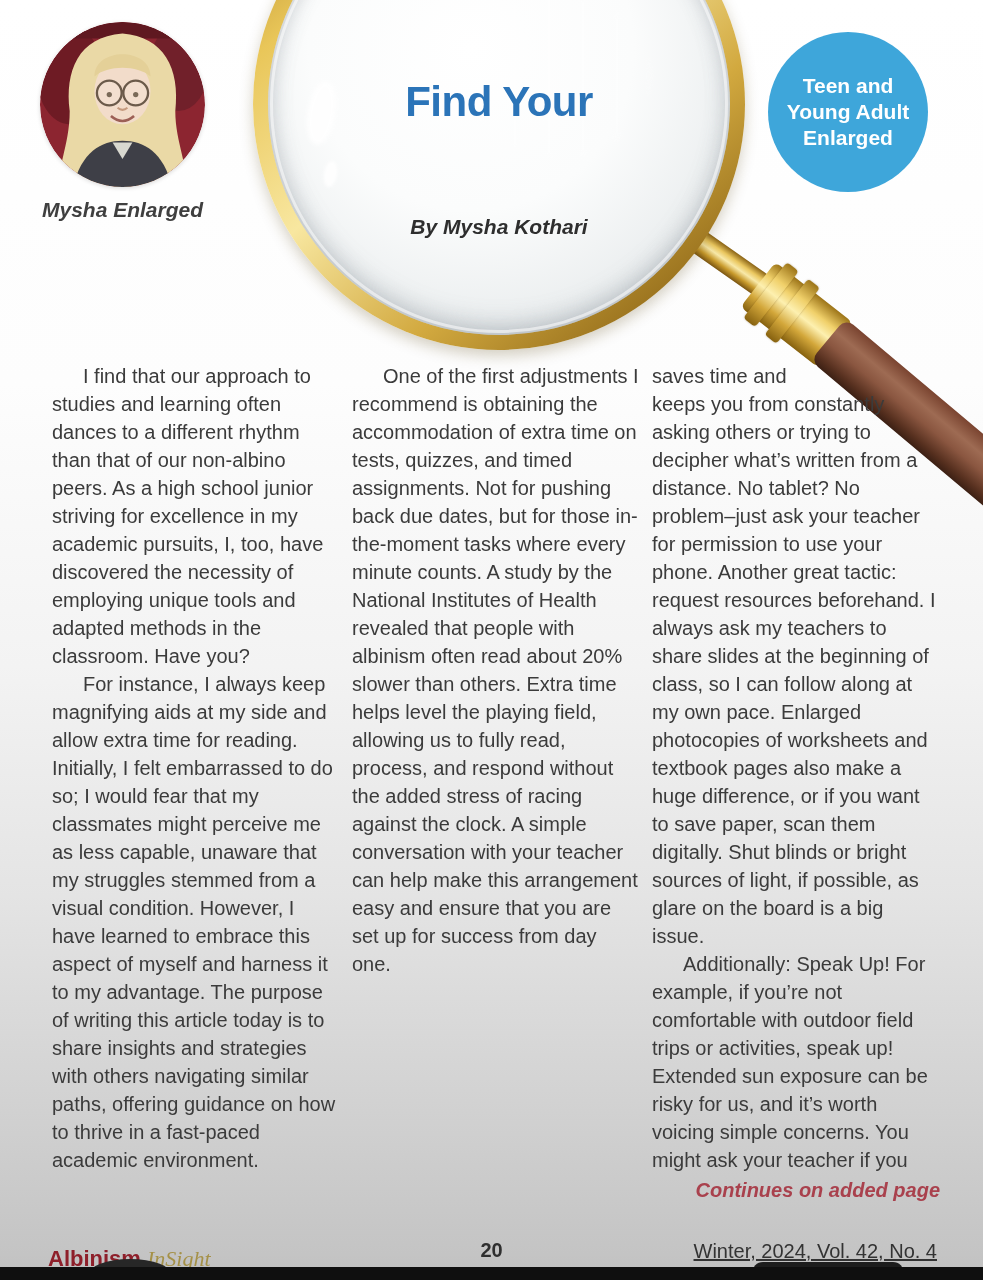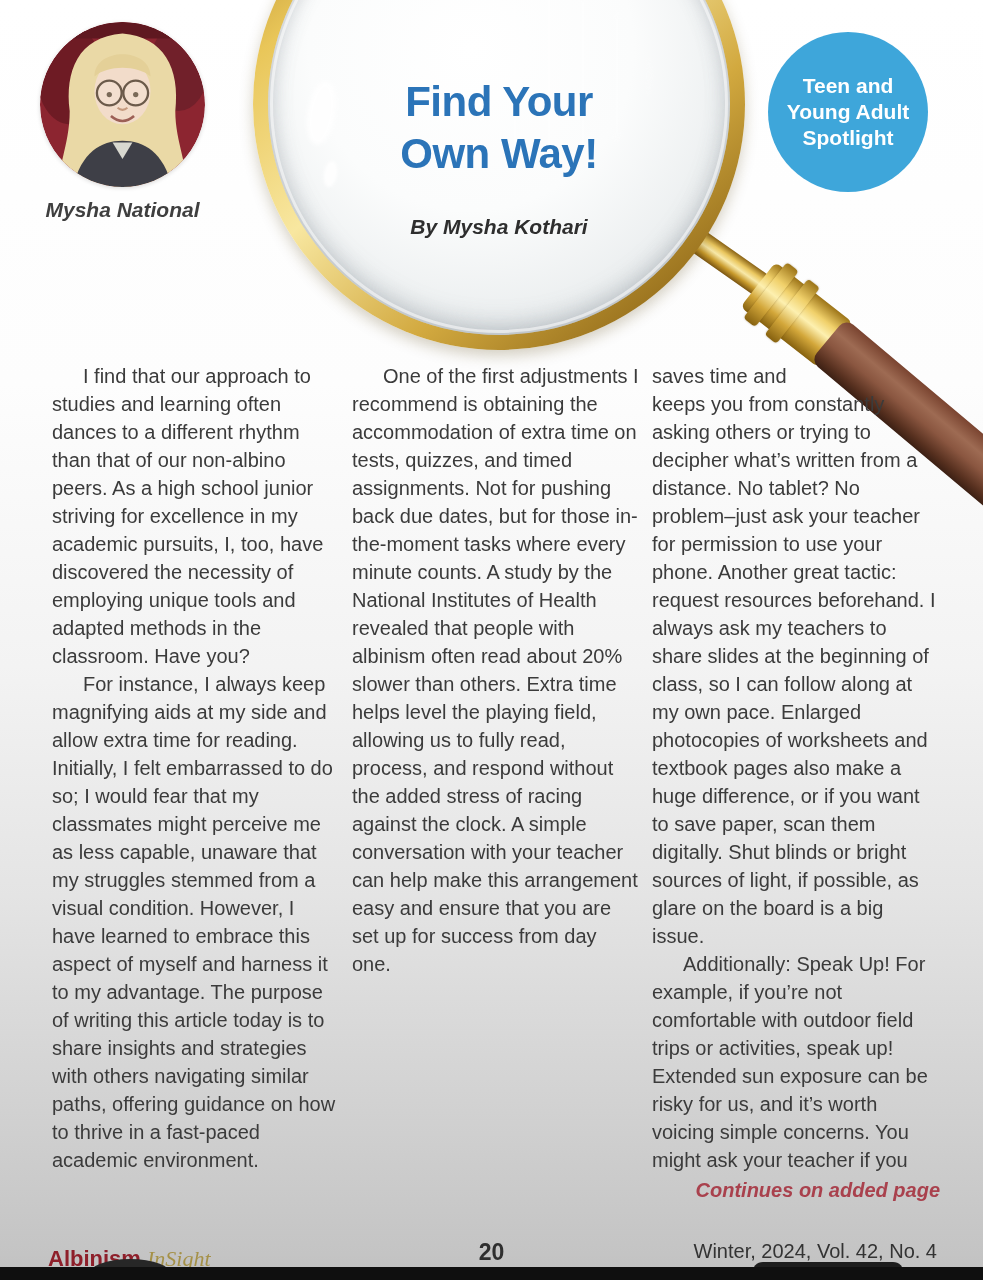--- a/index.html
+++ b/index.html
@@ -67,22 +67,22 @@
   .handle-float{ float:right; width:150px; height:28px; }
   .continues{ text-align:right; font-style:italic; font-weight:bold; color:#a9414d;
     font-size:20px; margin-top:2px; }
 
   
   .footer{ position:absolute; left:0; top:1238px; width:100%; height:26px; z-index:10; }
   .brand{ position:absolute; left:48px; top:8px; font-size:22px; }
   .brand-bold{ font-weight:bold; color:#8e1f2a; }
   .brand-italic{ font-family:"Liberation Serif", serif; font-style:italic; color:#a59148; }
   .page-number{ position:absolute; left:50%; transform:translateX(-50%); top:1px;
-    font-weight:bold; font-size:23px; color:#2f2f2f; }
-  .issue-info{ position:absolute; right:46px; top:2px; font-size:20px; color:#333333; }
+    font-weight:bold; font-size:20px; color:#2f2f2f; }
+  .issue-info{ position:absolute; right:46px; top:2px; font-size:20px; color:#333333;text-decoration:underline; }
 
   
   .peek-circle{ position:absolute; left:88px; top:1259px; width:84px; height:32px;
     border-radius:50%; background:#272727; z-index:48; }
   .peek-pill{ position:absolute; left:752px; top:1262px; width:152px; height:22px;
     border-radius:11px; background:#1d1d1d; z-index:48; }
   .bottom-bar{ position:absolute; left:0; bottom:0; width:100%; height:13px; background:#0f0f0f; z-index:50; }
 </style>
 </head>
 <body>
@@ -107,46 +107,45 @@
       <circle cx="42" cy="43" r="7.5" fill="rgba(255,255,255,0.10)" stroke="#6b5a4a" stroke-width="1.4"></circle>
       <circle cx="58" cy="43" r="7.5" fill="rgba(255,255,255,0.10)" stroke="#6b5a4a" stroke-width="1.4"></circle>
       <line x1="49" y1="42" x2="51" y2="42" stroke="#6b5a4a" stroke-width="1.4"></line>
       <circle cx="42" cy="44" r="1.6" fill="#7a6a58"></circle>
       <circle cx="58" cy="44" r="1.6" fill="#7a6a58"></circle>
       <path d="M47 52 Q50 54.5 53 52" stroke="#c59a7e" stroke-width="1.2" fill="none"></path>
       <path d="M43 57 Q50 63 57 57" stroke="#9c5f55" stroke-width="1.6" fill="none"></path>
     </g>
   </svg>
 </div>
-<div class="author-name">Mysha National</div>
+<div class="author-name">Mysha Enlarged</div>
 
 <div class="handle-neck"></div>
 <div class="handle-ferrule">
   <span class="ferrule-ring ring-a"></span>
   <span class="ferrule-ring ring-b"></span>
 </div>
 <div class="handle-shaft"></div>
 
 <div class="magnifier">
   <div class="lens">
     <div class="lens-highlight-1"></div>
     <div class="lens-highlight-2"></div>
     <div class="lens-streaks"></div>
   </div>
   <div class="article-title">
     <div>Find Your</div>
-    <div>Own Way!</div>
   </div>
   <div class="byline">By Mysha Kothari</div>
 </div>
 
 <div class="badge">
   <span>Teen and</span>
   <span>Young Adult</span>
-  <span>Spotlight</span>
+  <span>Enlarged</span>
 </div>
 
 <div class="columns">
   <div class="col">
     <p class="indent">I find that our approach to studies and learning often dances to a different rhythm than that of our non-albino peers. As a high school junior striving for excellence in my academic pursuits, I, too, have discovered the necessity of employing unique tools and adapted methods in the classroom. Have you?</p>
     <p class="indent">For instance, I always keep magnifying aids at my side and allow extra time for reading. Initially, I felt embarrassed to do so; I would fear that my classmates might perceive me as less capable, unaware that my struggles stemmed from a visual condition. However, I have learned to embrace this aspect of myself and harness it to my advantage. The purpose of writing this article today is to share insights and strategies with others navigating similar paths, offering guidance on how to thrive in a fast-paced academic environment.</p>
   </div>
   <div class="col">
     <p class="indent">One of the first adjustments I recommend is obtaining the accommodation of extra time on tests, quizzes, and timed assignments. Not for pushing back due dates, but for those in-the-moment tasks where every minute counts. A study by the National Institutes of Health revealed that people with albinism often read about 20% slower than others. Extra time helps level the playing field, allowing us to fully read, process, and respond without the added stress of racing against the clock. A simple conversation with your teacher can help make this arrangement easy and ensure that you are set up for success from day one.</p>
   </div>

